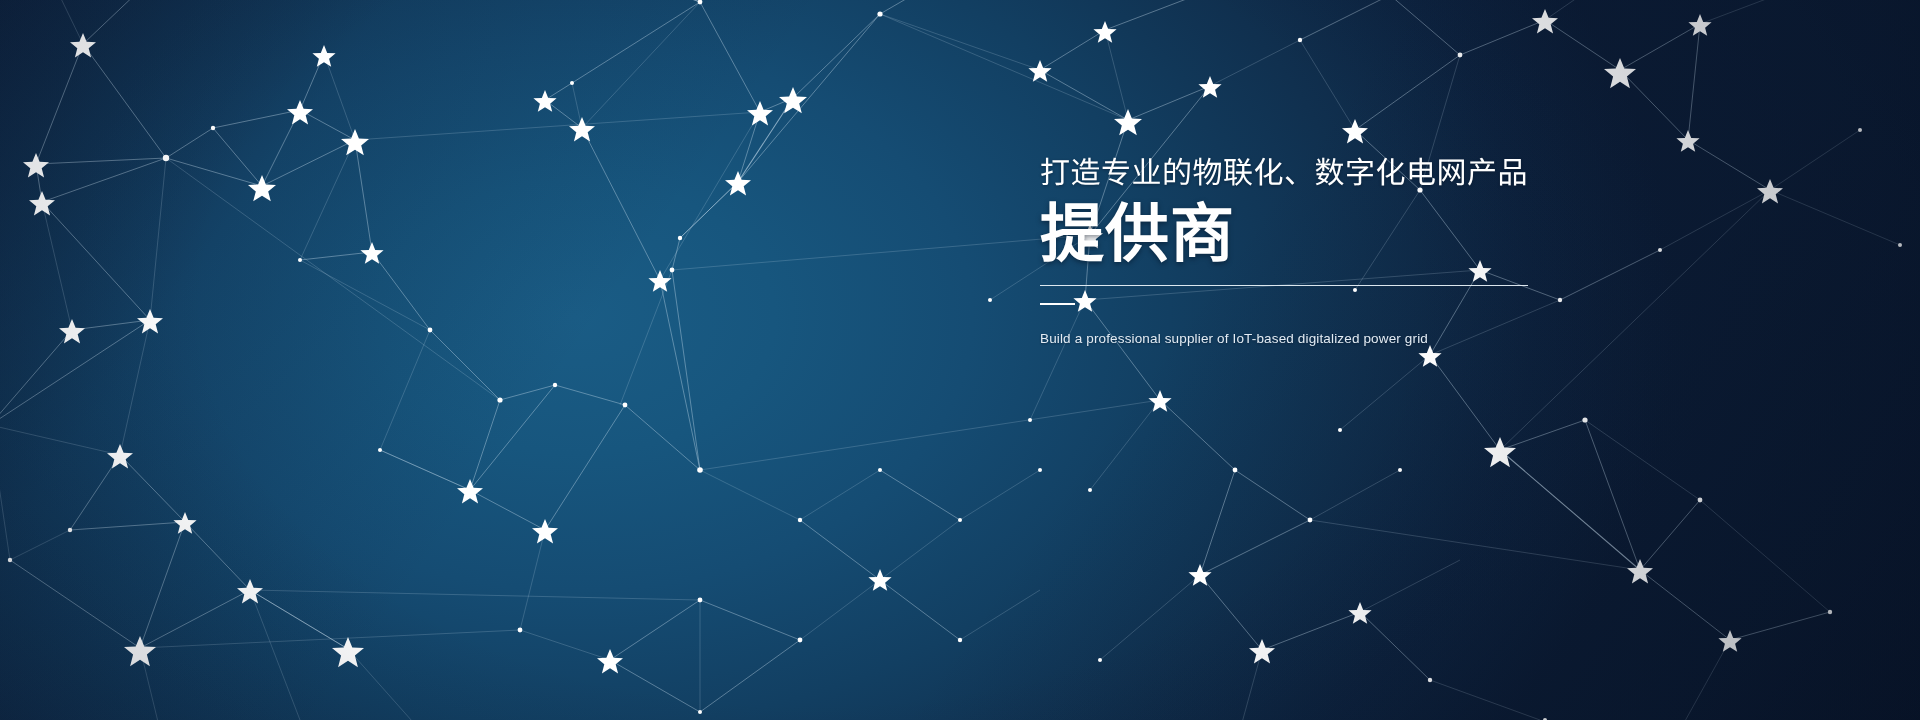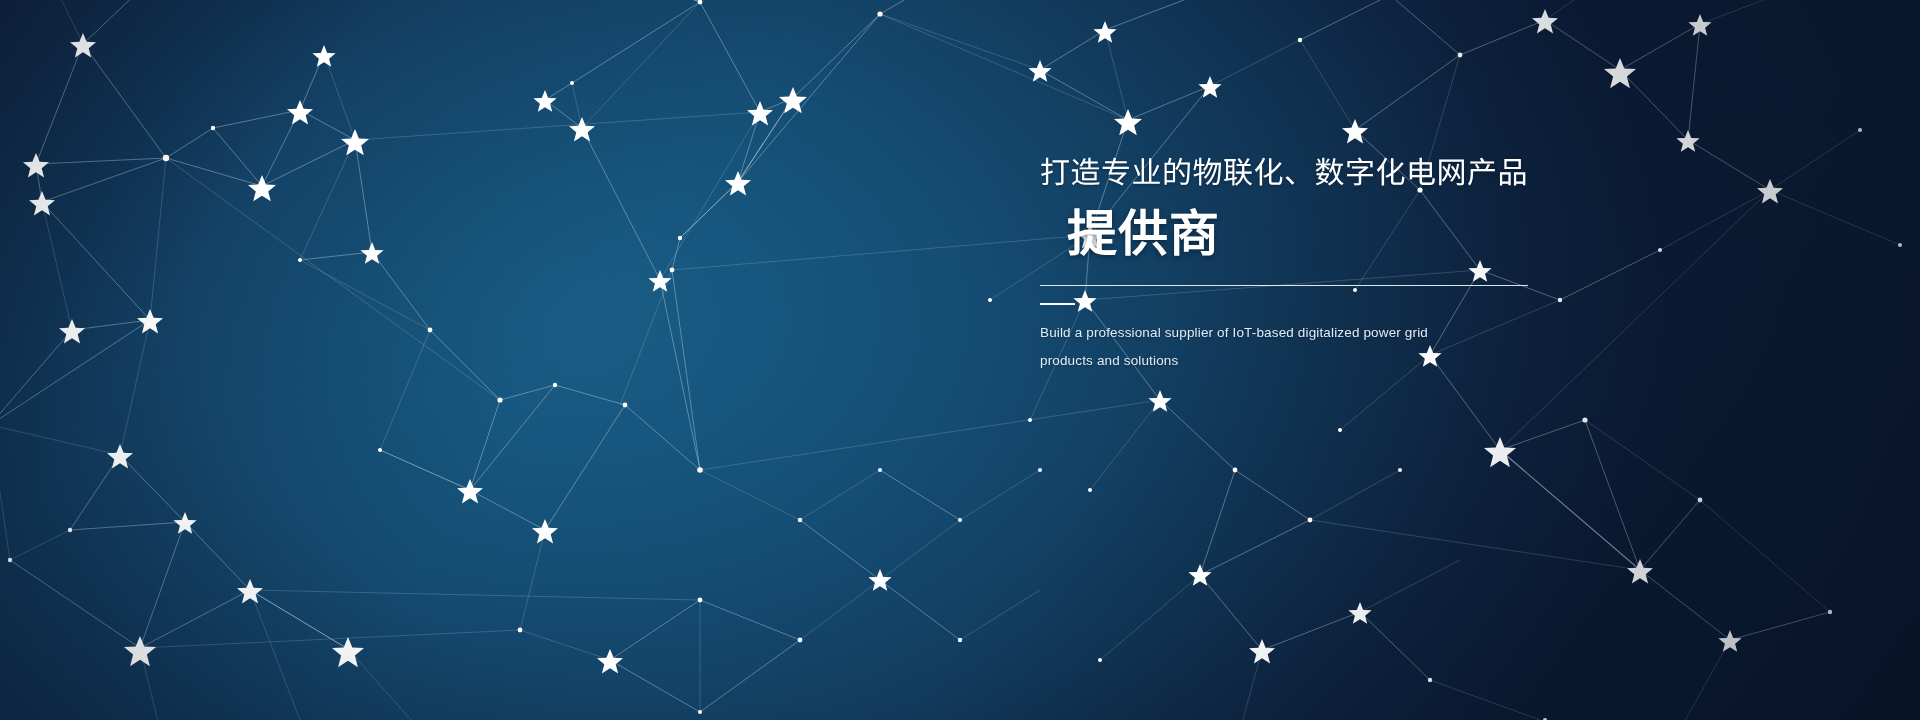--- a/index.html
+++ b/index.html
@@ -94,48 +94,47 @@
     color: #ffffff;
     font-size: 30px;
     line-height: 41px;
     font-weight: 400;
     letter-spacing: 0.5px;
     text-shadow: 0 1px 3px rgba(4,16,32,0.45);
     white-space: nowrap;
   }
   .headline {
     color: #ffffff;
-    font-size: 50px;
+    font-size: 64px;
     line-height: 66px;
     font-weight: 700;
     letter-spacing: 1px;
     margin-top: 8px;
     text-shadow: 0 2px 5px rgba(4,16,32,0.5);
-    margin-left: 27px;
   }
   .rule-long {
     width: 488px;
     height: 1px;
     background: #e8f1f8;
     margin-top: 18px;
     opacity: 0.95;
   }
   .rule-short {
     width: 35px;
     height: 2px;
     background: #ffffff;
     margin-top: 17px;
   }
   .subtext {
     color: #e3ecf4;
     font-size: 13.5px;
     line-height: 28px;
     font-weight: 400;
     letter-spacing: 0.15px;
-    margin-top: 14px;
+    margin-top: 20px;
     width: 420px;
     text-shadow: 0 1px 2px rgba(4,16,32,0.4);
   }
 </style>
 </head>
 <body>
 
 <div id="banner">
 
   <div class="bg-base"></div>
@@ -422,17 +421,16 @@
   <div class="content">
     <div class="subhead">打造专业的物联化、数字化电网产品</div>
 
     <div class="headline">提供商</div>
 
     <div class="rule-long"></div>
     <div class="rule-short"></div>
 
     <div class="subtext">
       <div>Build a professional supplier of IoT-based digitalized power grid</div>
-      <div>products and solutions</div>
     </div>
   </div>
 
 </div>
 
 </body></html>

